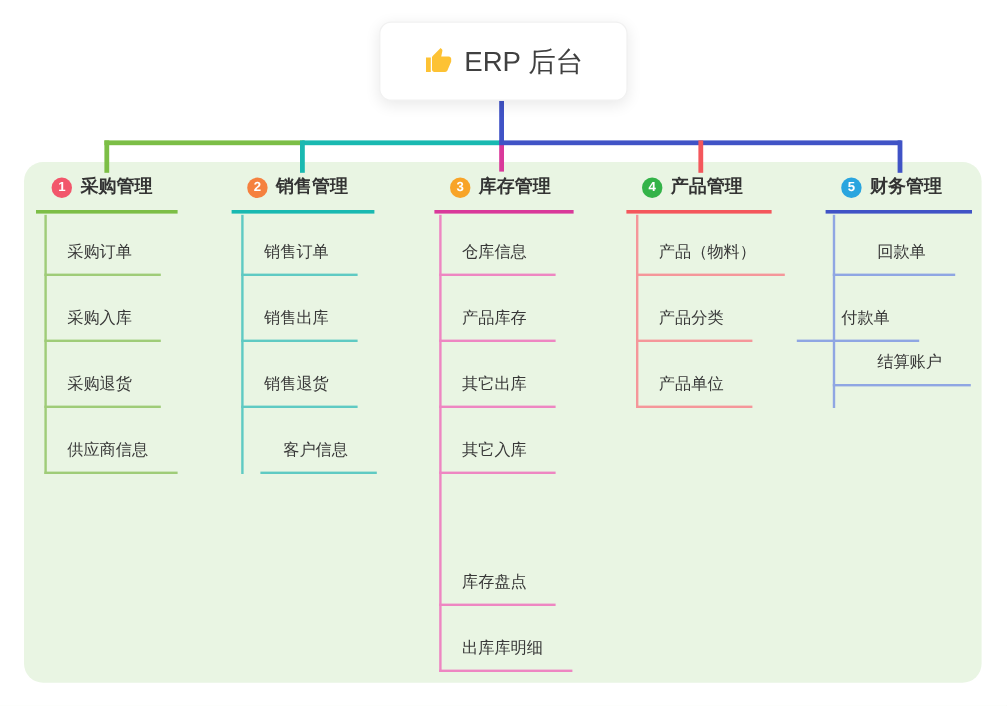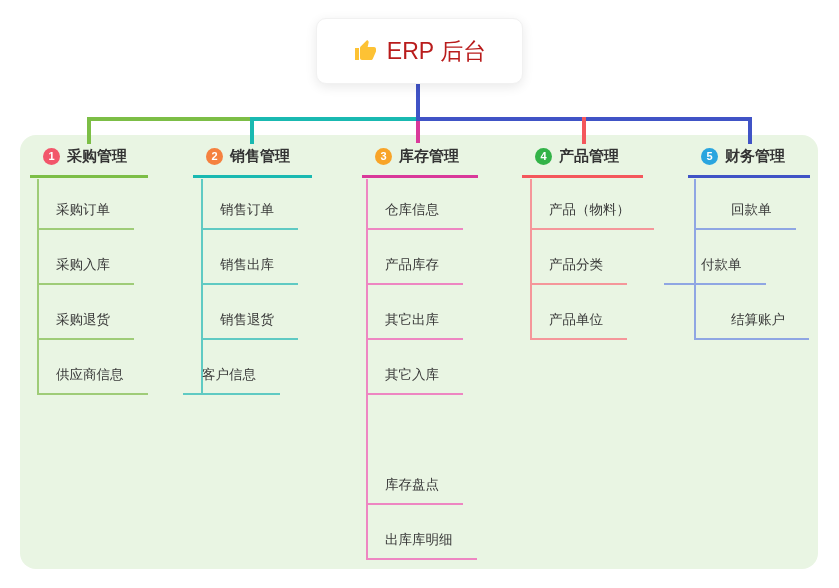--- a/index.html
+++ b/index.html
@@ -29,21 +29,21 @@
     background: #ffffff;
     border: 1px solid #f1f1f1;
     border-radius: 10px;
     box-shadow: 0 3px 12px rgba(0,0,0,0.09);
     display: flex;
     align-items: center;
     justify-content: center;
     gap: 10px;
     font-size: 23px;
     font-weight: 500;
-    color: #b91c1c;
+    color: #404040;
     z-index: 5;
   }
   .thumb-icon { width: 24px; height: 24px; display: inline-flex; }
   .conn { position: absolute; }
   .h-line { height: 4px; top: 117px; }
   .v-drop { width: 4px; top: 117px; height: 27px; }
   .c-green   { background: #7cbe46; }
   .c-teal    { background: #19b9b1; }
   .c-magenta { background: #d9399a; }
   .c-red     { background: #f4575c; }
@@ -162,30 +162,30 @@
   <div class="v-sub vs5" style="left:694px; height:161px;"></div>
 
   <div class="leaf lf1" style="left:37px; top:199px;">采购订单</div>
   <div class="leaf lf1" style="left:37px; top:254px;">采购入库</div>
   <div class="leaf lf1" style="left:37px; top:309px;">采购退货</div>
   <div class="leaf lf1" style="left:37px; top:364px;">供应商信息</div>
 
   <div class="leaf lf2" style="left:201px; top:199px;">销售订单</div>
   <div class="leaf lf2" style="left:201px; top:254px;">销售出库</div>
   <div class="leaf lf2" style="left:201px; top:309px;">销售退货</div>
-  <div class="leaf lf2" style="left:183px; top:364px;">客户信息</div>
+  <div class="leaf lf2" style="left:217px; top:364px;">客户信息</div>
 
   <div class="leaf lf3" style="left:366px; top:199px;">仓库信息</div>
   <div class="leaf lf3" style="left:366px; top:254px;">产品库存</div>
   <div class="leaf lf3" style="left:366px; top:309px;">其它出库</div>
   <div class="leaf lf3" style="left:366px; top:364px;">其它入库</div>
   <div class="leaf lf3" style="left:366px; top:474px;">库存盘点</div>
   <div class="leaf lf3" style="left:366px; top:529px;">出库库明细</div>
 
   <div class="leaf lf4" style="left:530px; top:199px;">产品（物料）</div>
   <div class="leaf lf4" style="left:530px; top:254px;">产品分类</div>
   <div class="leaf lf4" style="left:530px; top:309px;">产品单位</div>
 
   <div class="leaf lf5" style="left:694px; top:199px;">回款单</div>
   <div class="leaf lf5" style="left:664px; top:254px;">付款单</div>
-  <div class="leaf lf5" style="left:694px; top:309px;">结算账户</div>
+  <div class="leaf lf5" style="left:694px; top:291px;">结算账户</div>
 
 </div>
 
 </body></html>

